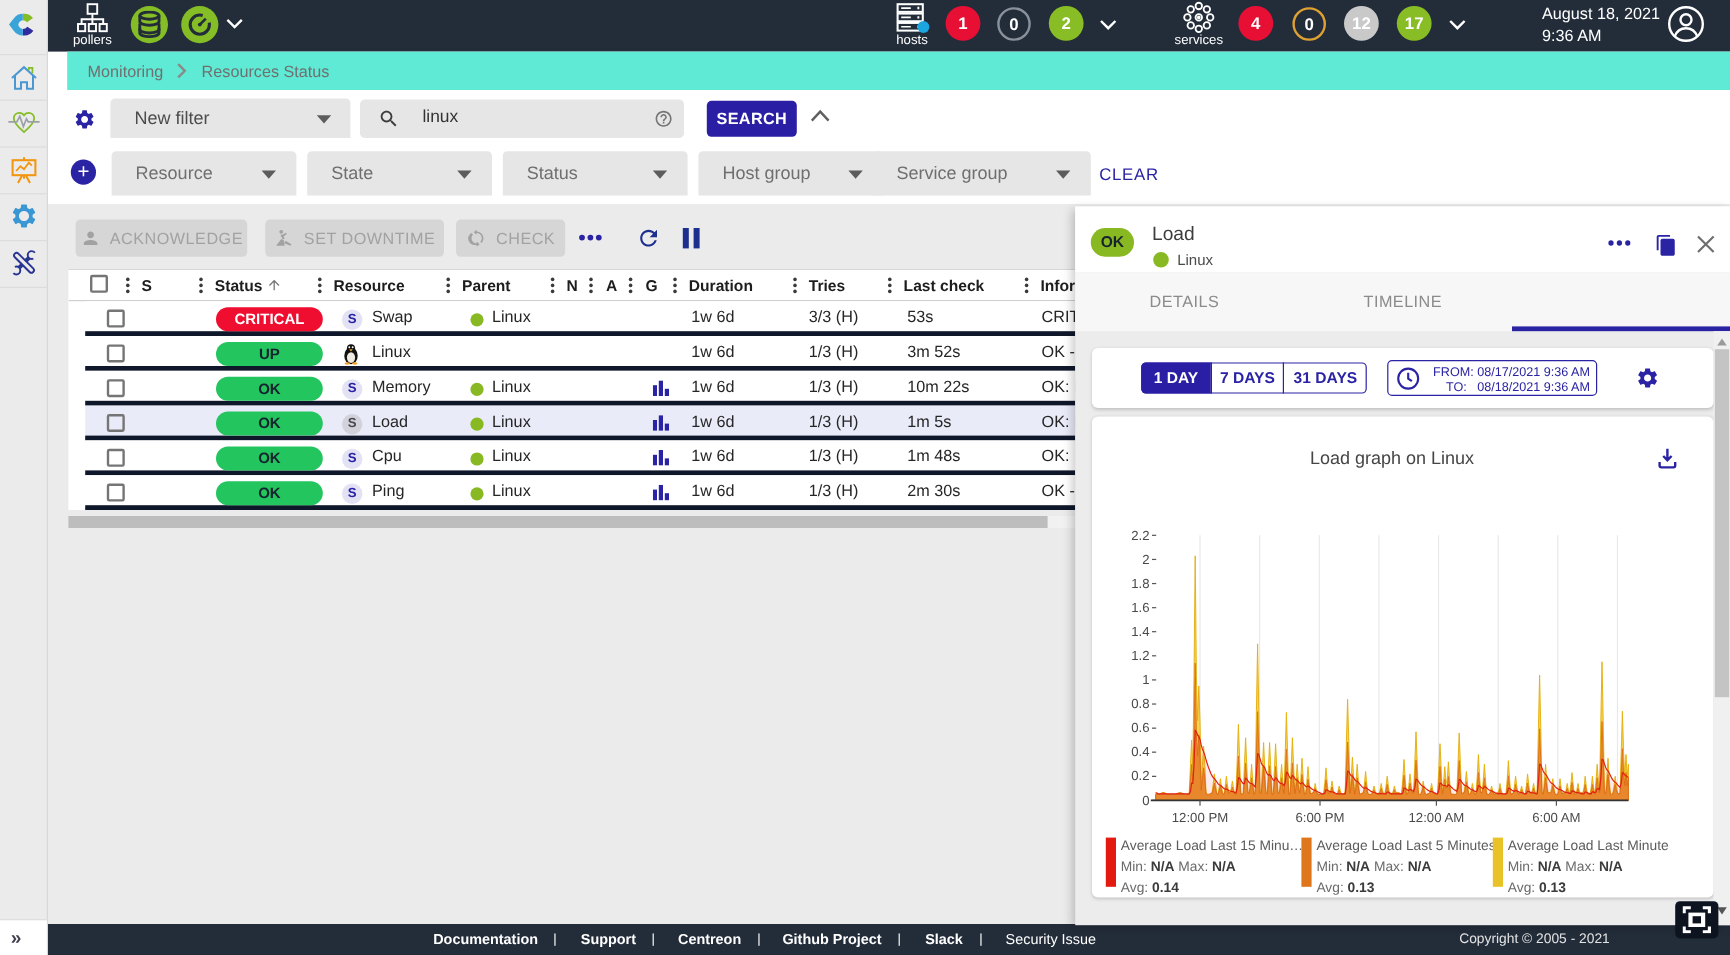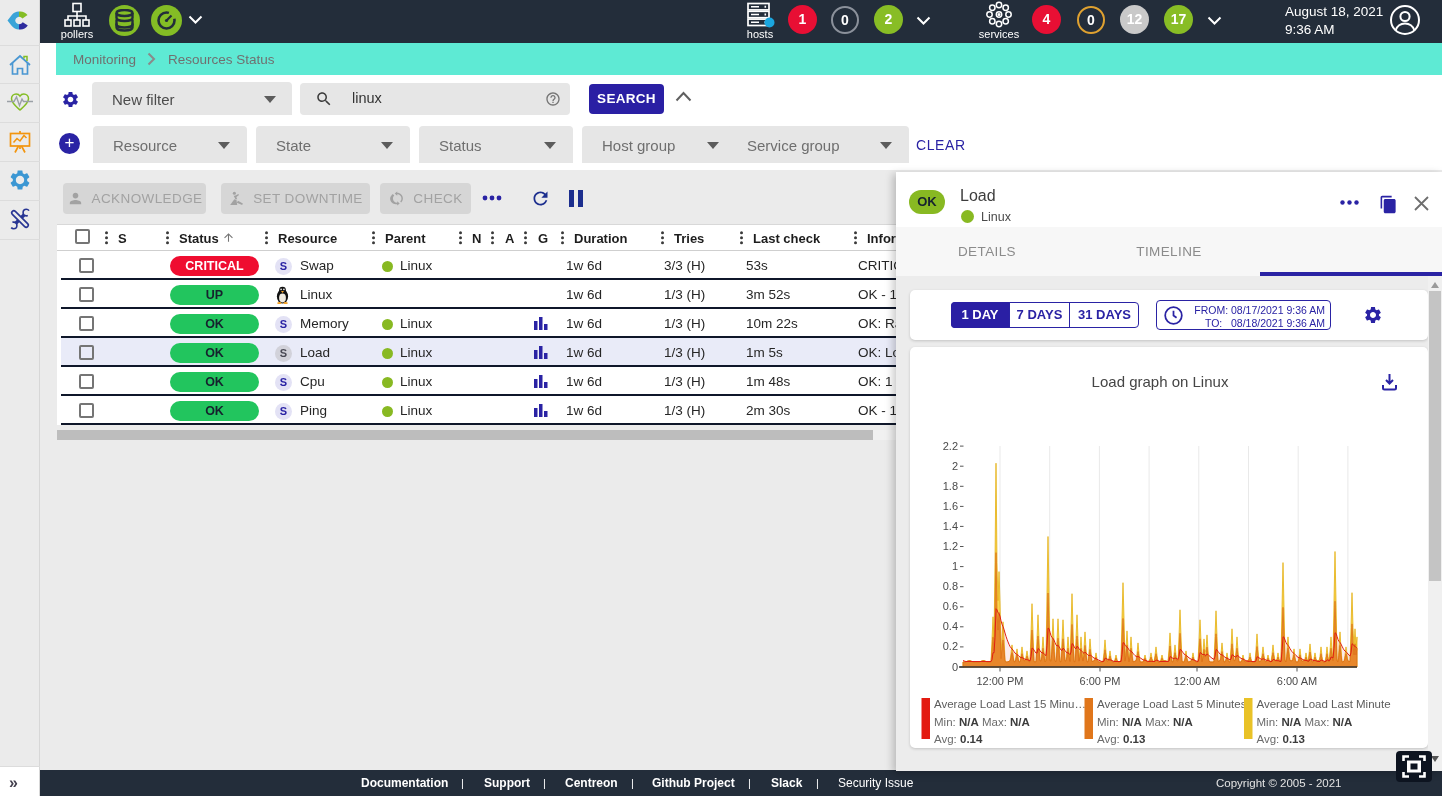--- a/index.html
+++ b/index.html
@@ -16,21 +16,21 @@
 .sel { position:absolute; background:#e6e6e6; border-radius:4px 4px 0 0; }
 .sel .lbl { position:absolute; left:20px; top:50%; transform:translateY(-50%); font-size:15px; color:#6f6f6f; }
 .tri { position:absolute; width:0; height:0; border-left:6px solid transparent; border-right:6px solid transparent; border-top:7px solid #5c5c5c; }
 .chip { position:absolute; width:89px; height:20px; border-radius:10px; font-size:12.5px; font-weight:bold; text-align:center; line-height:20px; }
 .chip.ok { background:#22c55e; color:#16222e; }
 .chip.crit { background:#ef0d30; color:#fff; }
 .badge { position:absolute; width:29px; height:29px; border-radius:50%; text-align:center; font-weight:bold; font-size:14px; line-height:29px; color:#fff; top:5px; }
 .hdrlabel { position:absolute; color:#fff; font-size:11px; }
 .gbtn { position:absolute; background:#d6d6d6; border-radius:4px; height:31px; top:13px; color:#a2a2a2; font-size:13.5px; font-weight:500; letter-spacing:0.4px; display:flex; align-items:center; justify-content:center; gap:8px; }
 .cbox { position:absolute; left:75px; width:15px; height:15px; border:2px solid #757575; border-radius:2px; }
-.row { position:absolute; left:4px; width:859px; height:29px; background:#fff; border-bottom:2px solid #0f172a; }
+.row { position:absolute; left:14px; width:859px; height:29px; background:#fff; border-bottom:4px solid #0f172a; }
 .rowtxt { position:absolute; font-size:13.5px; color:#262626; top:50%; transform:translateY(-50%); white-space:nowrap; }
 .scircle { position:absolute; left:214px; top:7px; width:17px; height:17px; border-radius:50%; background:#e3e2f5; color:#2a23a4; font-size:11px; font-weight:bold; text-align:center; line-height:17px; }
 .gdot { position:absolute; left:321px; top:10px; width:11px; height:11px; border-radius:50%; background:#88b922; }
 .ddots { position:absolute; top:50%; transform:translateY(-50%); width:3px; display:flex; flex-direction:column; gap:2.2px; }
 .ddots i { width:3px; height:3px; border-radius:50%; background:#3a3a3a; }
 .hcell { position:absolute; top:50%; transform:translateY(-50%); font-size:13px; font-weight:bold; color:#1d1d1d; }
 .bars { position:absolute; left:473px; top:8px; }
 .tab { position:absolute; top:0; height:49px; font-size:13.5px; letter-spacing:0.4px; color:#8b8b8b; display:flex; align-items:center; justify-content:center; width:182px; }
 .card { position:absolute; background:#fff; border-radius:5px; box-shadow:0 1px 3px rgba(0,0,0,0.18); }
 .navy { color:#2a23a4; }

